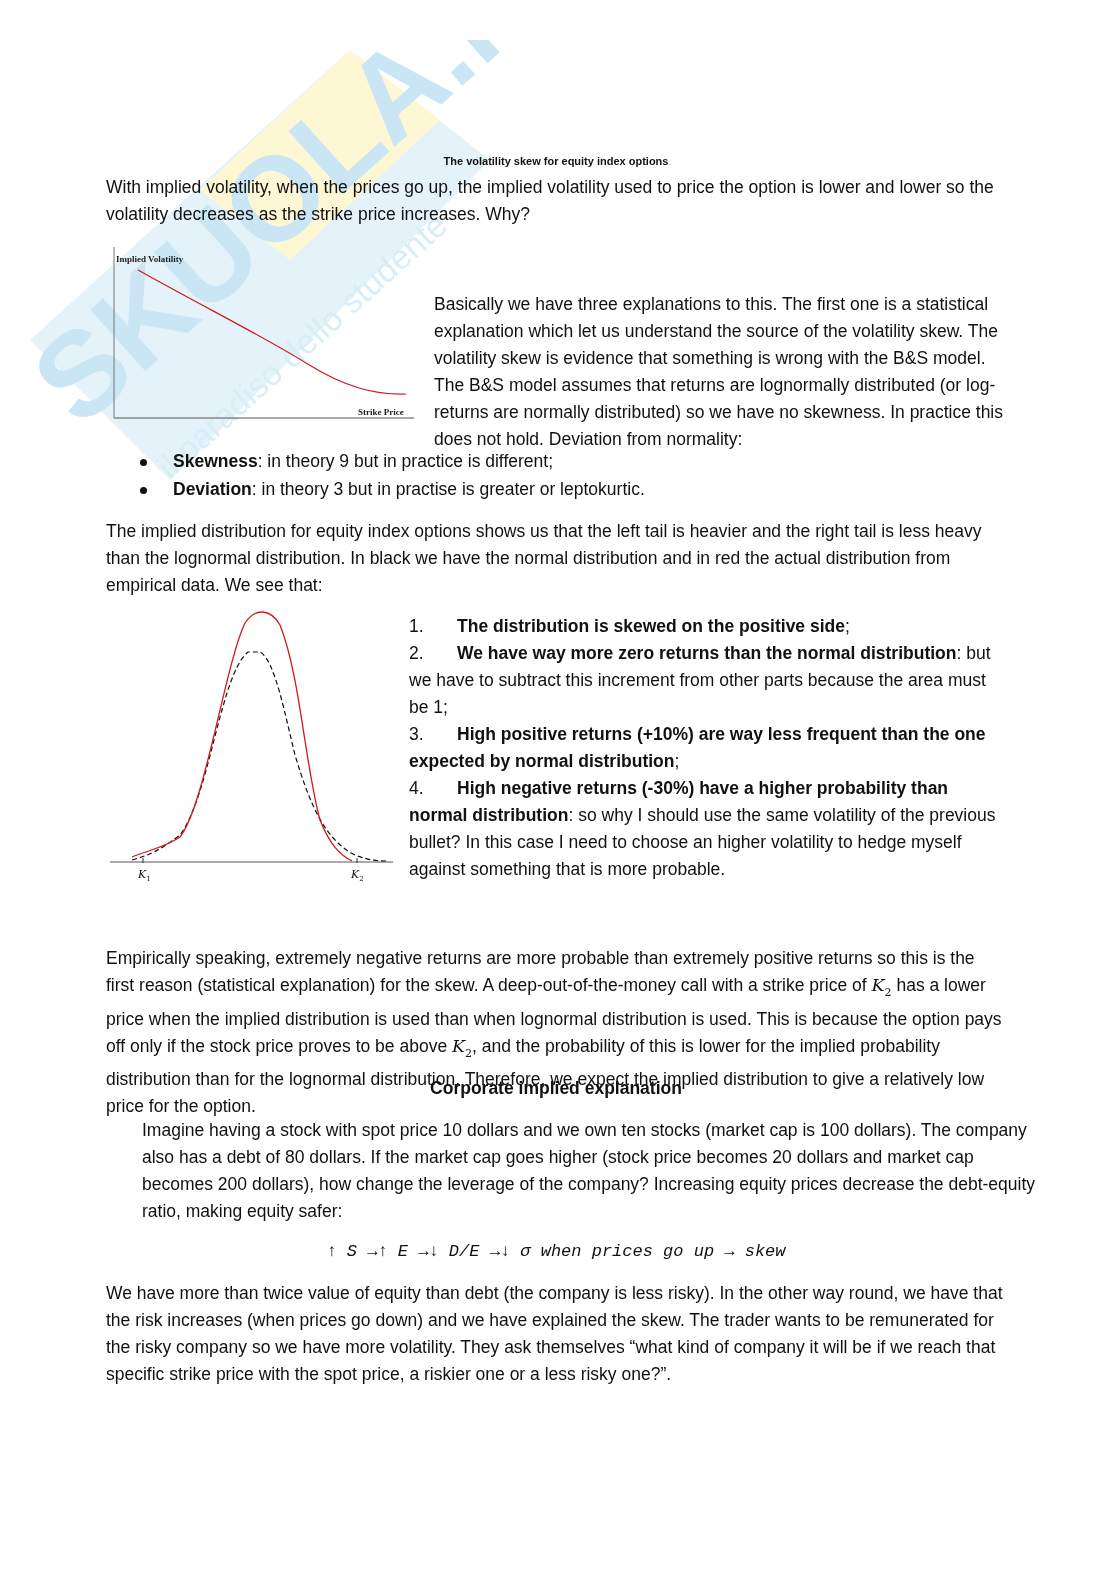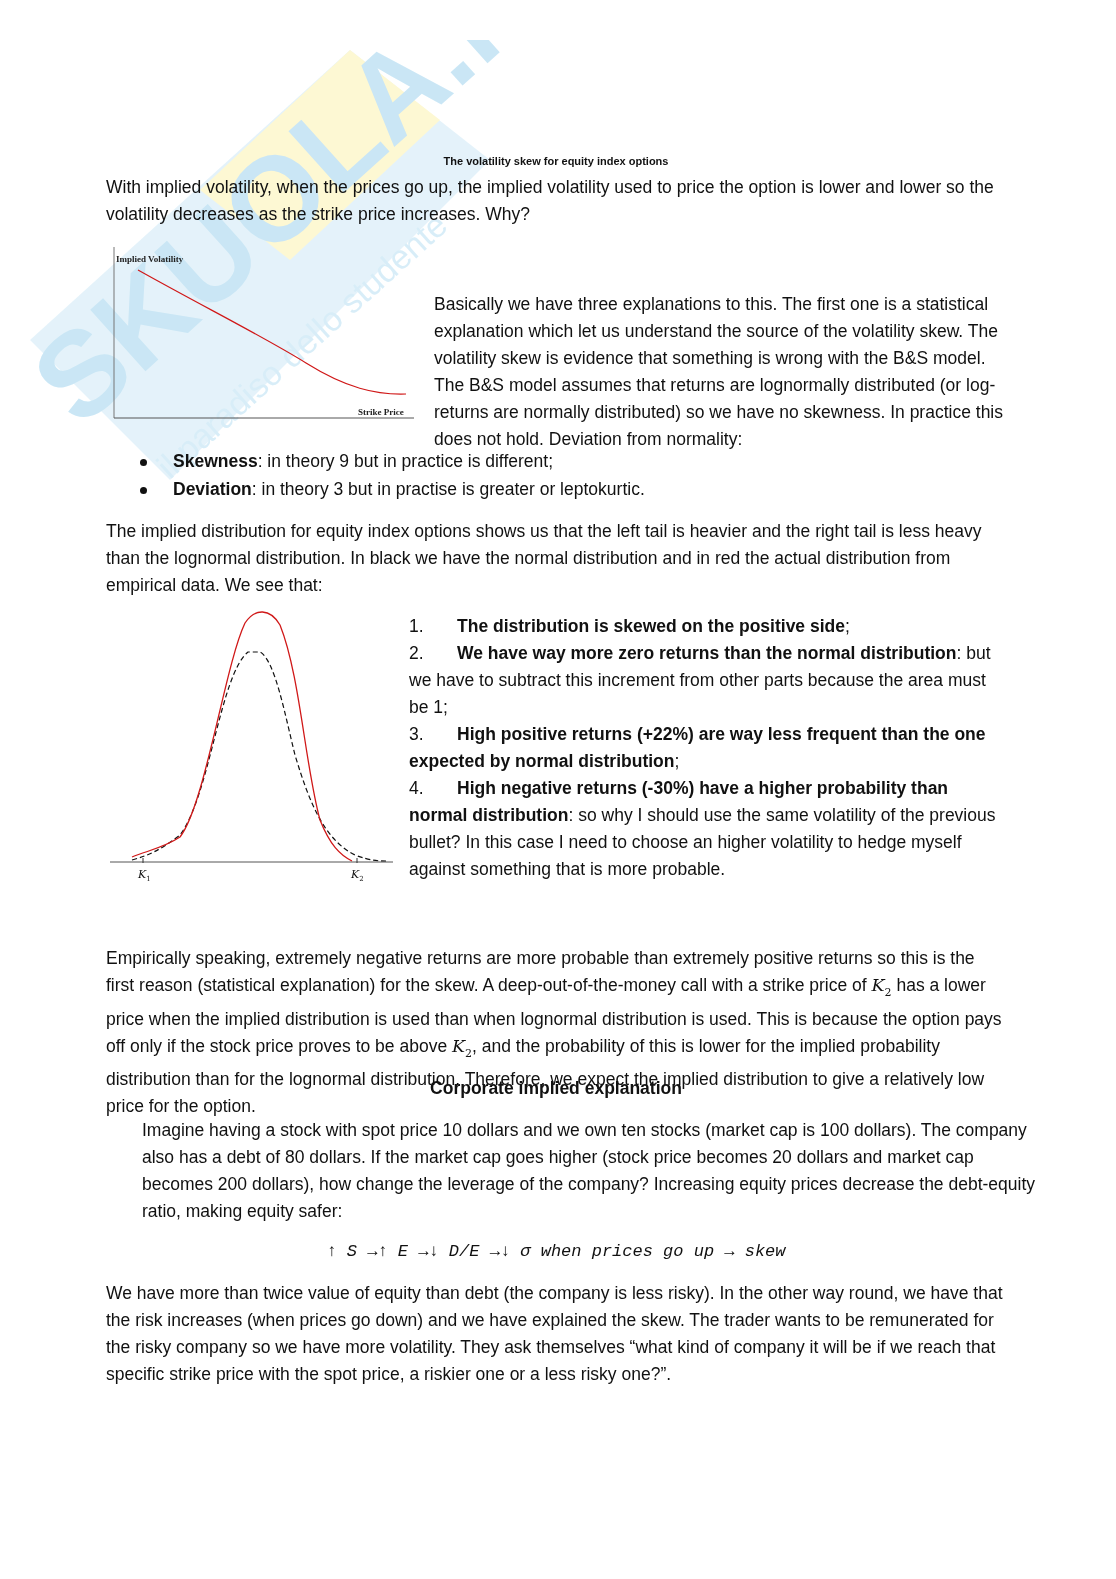--- a/index.html
+++ b/index.html
@@ -75,21 +75,21 @@
   </svg>
 
   <div class="numlist">
     <div class="numitem">
       <span class="n">1.</span><span class="b">The distribution is skewed on the positive side</span><span>;</span>
     </div>
     <div class="numitem">
       <span class="n">2.</span><span class="b">We have way more zero returns than the normal distribution</span><span>: but we have to subtract this increment from other parts because the area must be 1;</span>
     </div>
     <div class="numitem">
-      <span class="n">3.</span><span class="b">High positive returns (+22%) are way less frequent than the one expected by normal distribution</span><span>;</span>
+      <span class="n">3.</span><span class="b">High positive returns (+10%) are way less frequent than the one expected by normal distribution</span><span>;</span>
     </div>
     <div class="numitem">
       <span class="n">4.</span><span class="b">High negative returns (-30%) have a higher probability than normal distribution</span><span>: so why I should use the same volatility of the previous bullet? In this case I need to choose an higher volatility to hedge myself against something that is more probable.</span>
     </div>
   </div>
 
   <p class="p" style="top:936px;margin-top:9px;">
     <span>Empirically speaking, extremely negative returns are more probable than extremely positive returns so this is the first reason (statistical explanation) for the skew. A deep-out-of-the-money call with a strike price of </span><span class="kvar"><span>K</span><sub>2</sub></span><span> has a lower price when the implied distribution is used than when lognormal distribution is used. This is because the option pays off only if the stock price proves to be above </span><span class="kvar"><span>K</span><sub>2</sub></span><span>, and the probability of this is lower for the implied probability distribution than for the lognormal distribution. Therefore, we expect the implied distribution to give a relatively low price for the option.</span>
   </p>
 

